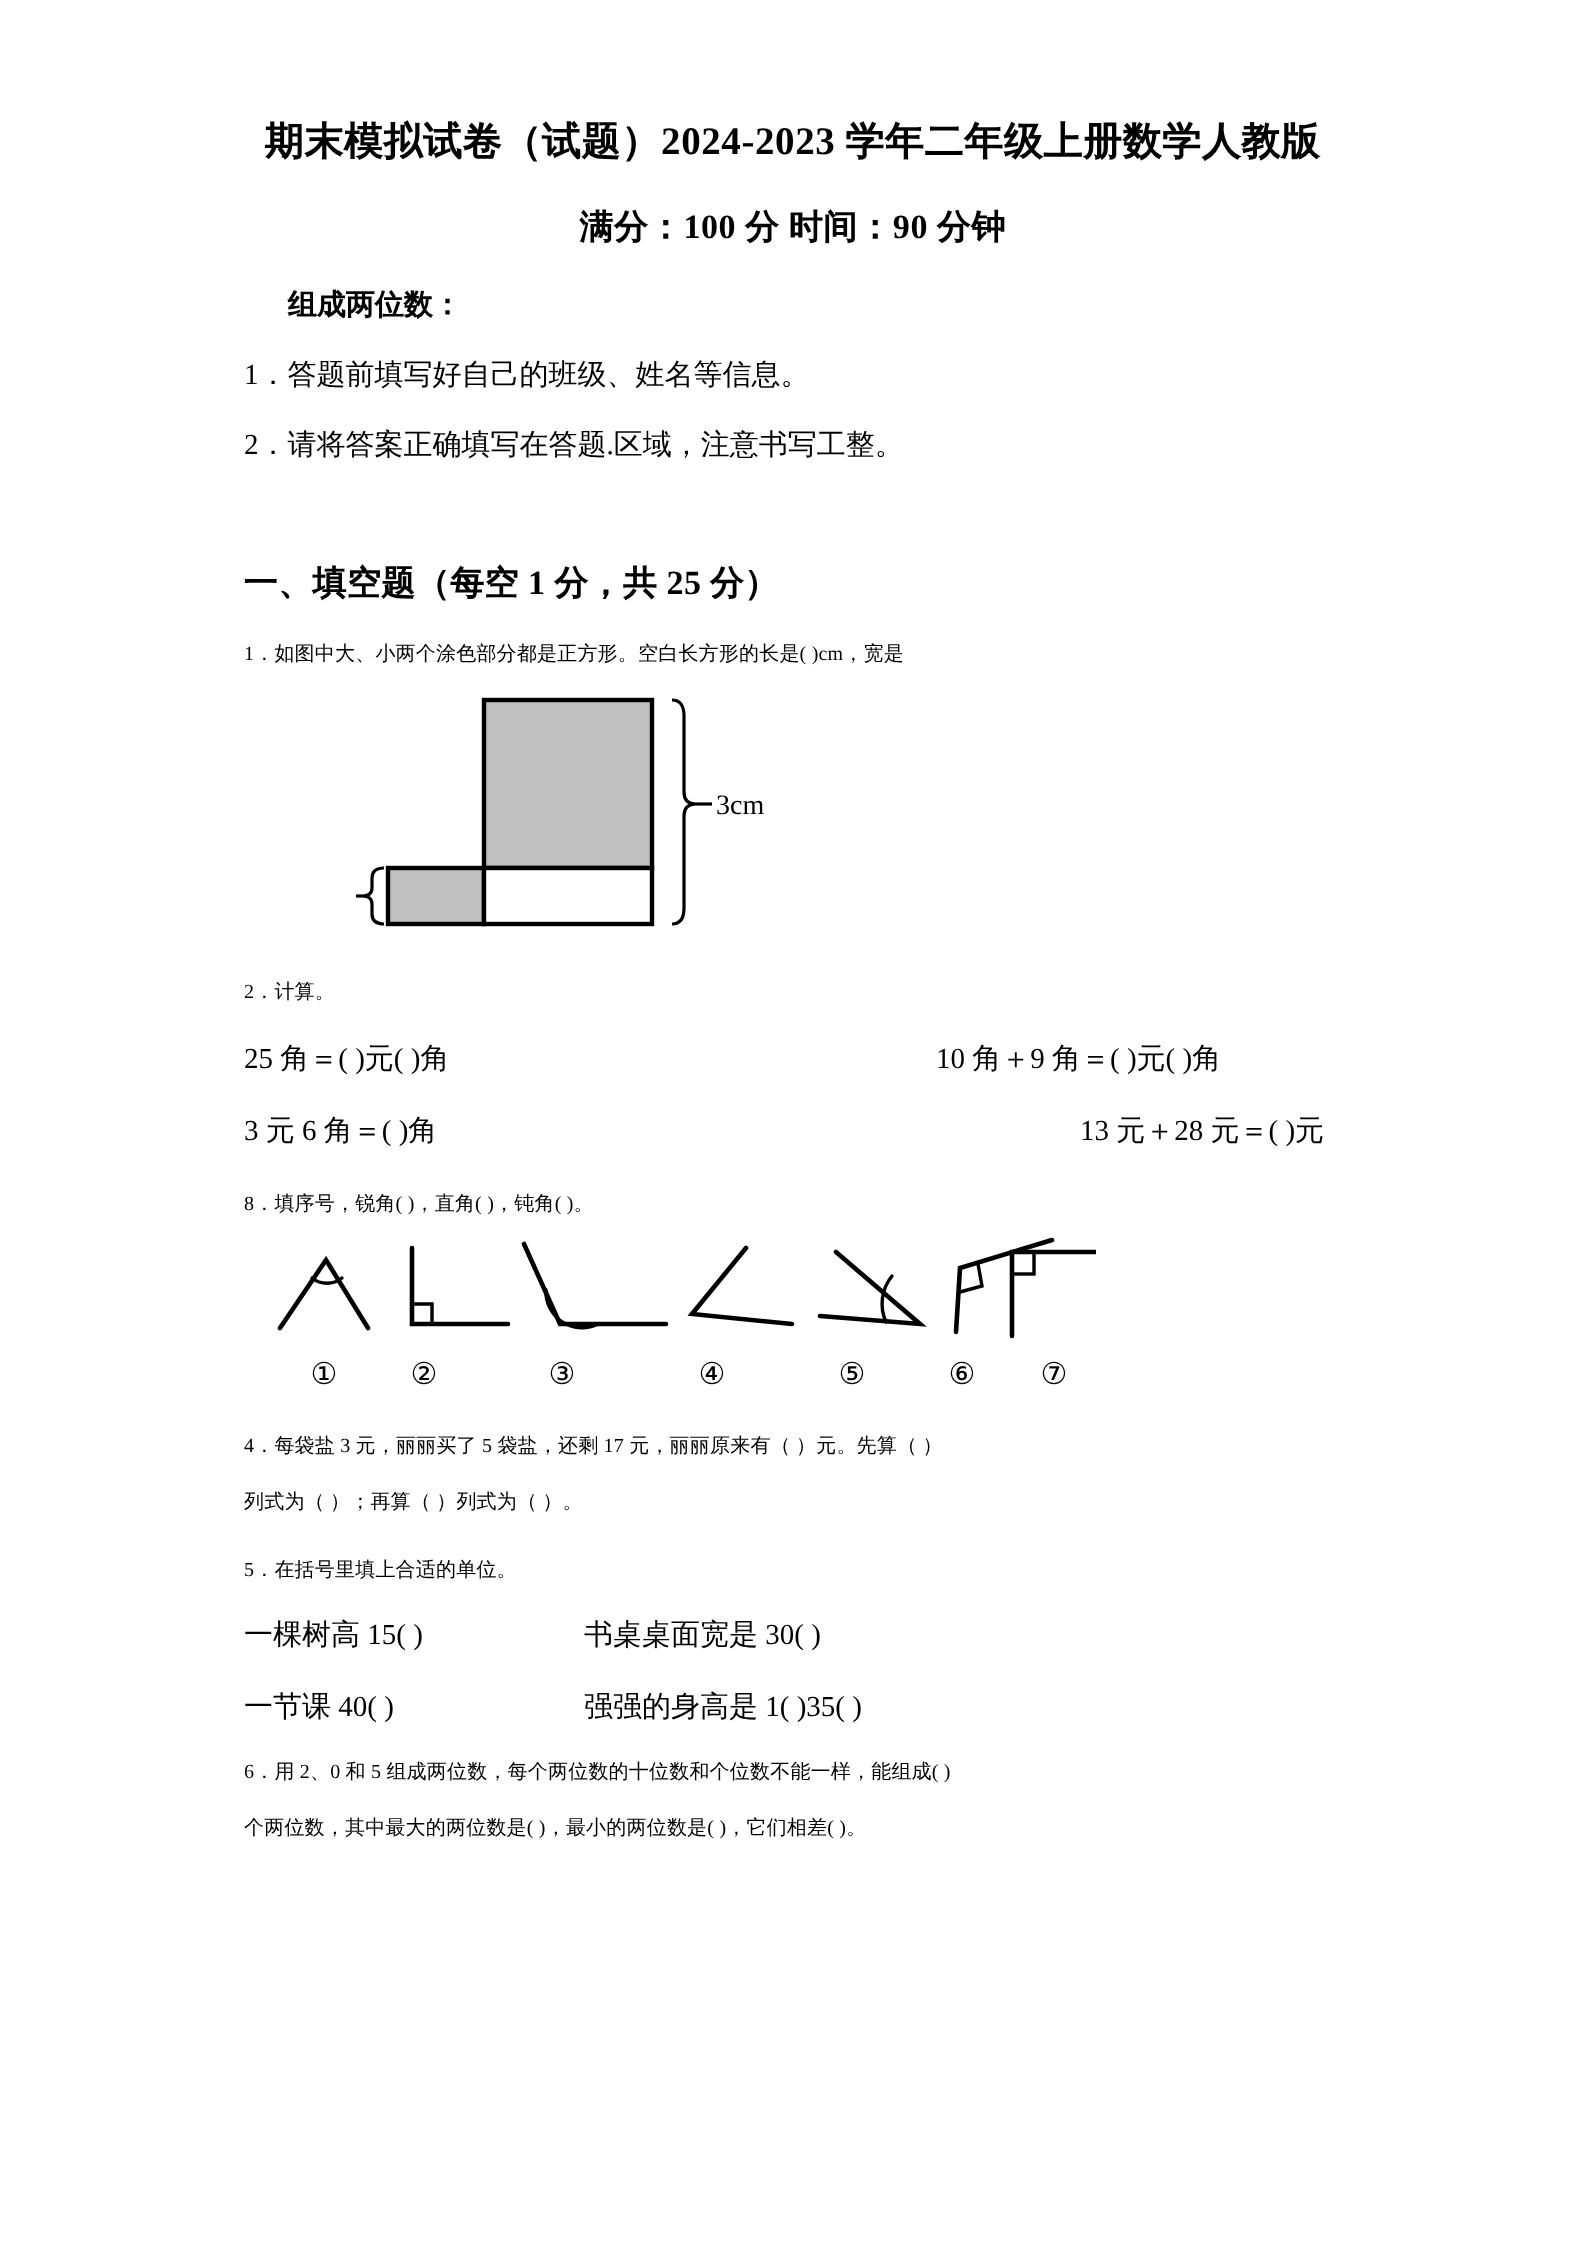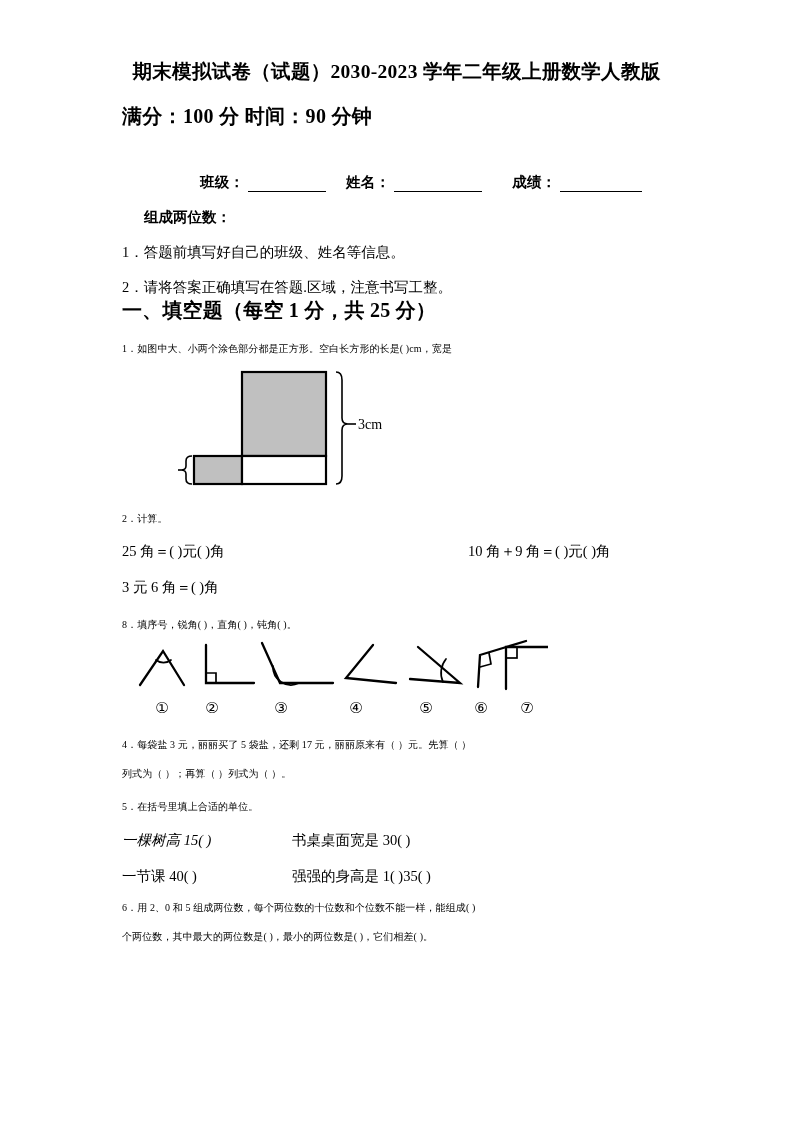--- a/index.html
+++ b/index.html
@@ -22,23 +22,23 @@
   
   .title {
     text-align: center;
     font-weight: bold;
     font-size: 19.5px;
     line-height: 1.45;
     margin-top: 58px;
     letter-spacing: 0.3px;
   }
   .subtitle {
-    text-align: left;
-    font-weight: bold;
-    font-size: 20px;
+    text-align: center;
+    font-weight: bold;
+    font-size: 17px;
     line-height: 1.45;
     margin-top: 16px;
     letter-spacing: 0.3px;
   }
   
   .info-row {
     margin-top: 42px;
     font-size: 14.5px;
     font-weight: bold;
     display: flex;
@@ -65,22 +65,23 @@
   }
   .notice-item {
     margin-top: 16px;
     font-size: 14.5px;
     font-weight: normal;
     padding-left: 0px;
   }
 
   
   .section-heading {
-    font-size: 20px;
-    font-weight: bold;
+    font-size: 17px;
+    font-weight: bold;
+    margin-top: 48px;
     letter-spacing: 0.2px;
   }
   .q {
     font-size: 10px;
     margin-top: 16px;
     line-height: 1.75;
     letter-spacing: 0.1px;
   }
   .q-tight { margin-top: 11px; }
   .sub-line {
@@ -111,32 +112,23 @@
     margin-top: 4px;
   }
   .fig2 { position: absolute; left: 6px; top: 0; }
   .nowrap { white-space: nowrap; }
 </style>
 </head>
 <body>
 
 <div class="page">
 
-  <div class="title">期末模拟试卷（试题）2030-2023 学年二年级上册数学人教版</div>
+  <div class="title">期末模拟试卷（试题）2024-2023 学年二年级上册数学人教版</div>
   <div class="subtitle">满分：100 分  时间：90 分钟</div>
 
-  <div class="info-row">
-    <span>班级：</span>
-    <span class="blank-line bl-1"></span>
-    <span class="gap-sm"></span>
-    <span>姓名：</span>
-    <span class="blank-line bl-2"></span>
-    <span>成绩：</span>
-    <span class="blank-line bl-3"></span>
-  </div>
 
   <div class="notice">组成两位数：</div>
   <div class="notice-item">1．答题前填写好自己的班级、姓名等信息。</div>
   <div class="notice-item">2．请将答案正确填写在答题.区域，注意书写工整。</div>
 
   <div class="section-heading">一、填空题（每空 1 分，共 25 分）</div>
 
   <div class="q">1．如图中大、小两个涂色部分都是正方形。空白长方形的长是(            )cm，宽是</div>
 
   <div class="fig1-wrap">
@@ -157,20 +149,21 @@
     </svg>
   </div>
 
   <div class="q">2．计算。</div>
   <div class="sub-line">
     <span class="col-a nowrap">25 角＝(            )元(            )角</span>
     <span class="col-b-right nowrap">10 角＋9 角＝(            )元(            )角</span>
   </div>
   <div class="sub-line">
     <span class="col-a nowrap">3 元 6 角＝(            )角</span>
+    <span class="col-b-right nowrap" style="padding-left:118px;">13 元＋28 元＝(            )元</span>
   </div>
 
   <div class="q">8．填序号，锐角(            )，直角(            )，钝角(            )。</div>
 
   <div class="fig2-wrap">
     <svg class="fig2" width="420" height="86" viewBox="0 0 420 86">
       <g stroke="#000000" stroke-width="2.3" fill="none" stroke-linecap="round">
 
         <path d="M12 48 L35 14 L56 48"></path>
         <path d="M28 23 A12 12 0 0 0 43 23" stroke-width="1.7"></path>
@@ -202,21 +195,21 @@
         <text x="399" y="76">⑦</text>
       </g>
     </svg>
   </div>
 
   <div class="q q-tight">4．每袋盐 3 元，丽丽买了 5 袋盐，还剩 17 元，丽丽原来有（            ）元。先算（            ）</div>
   <div class="q q-tight">列式为（                        ）；再算（                        ）列式为（                ）。</div>
 
   <div class="q">5．在括号里填上合适的单位。</div>
   <div class="sub-line">
-    <span class="col-a nowrap" style="width:170px;font-style:italic;">一棵树高 15(            )</span>
+    <span class="col-a nowrap" style="width:170px;">一棵树高 15(            )</span>
     <span class="col-b nowrap">书桌桌面宽是 30(            )</span>
   </div>
   <div class="sub-line">
     <span class="col-a nowrap" style="width:170px;">一节课 40(            )</span>
     <span class="col-b nowrap">强强的身高是 1(            )35(            )</span>
   </div>
 
   <div class="q q-tight">6．用 2、0 和 5 组成两位数，每个两位数的十位数和个位数不能一样，能组成(            )</div>
   <div class="q q-tight">个两位数，其中最大的两位数是(            )，最小的两位数是(            )，它们相差(            )。</div>
 

